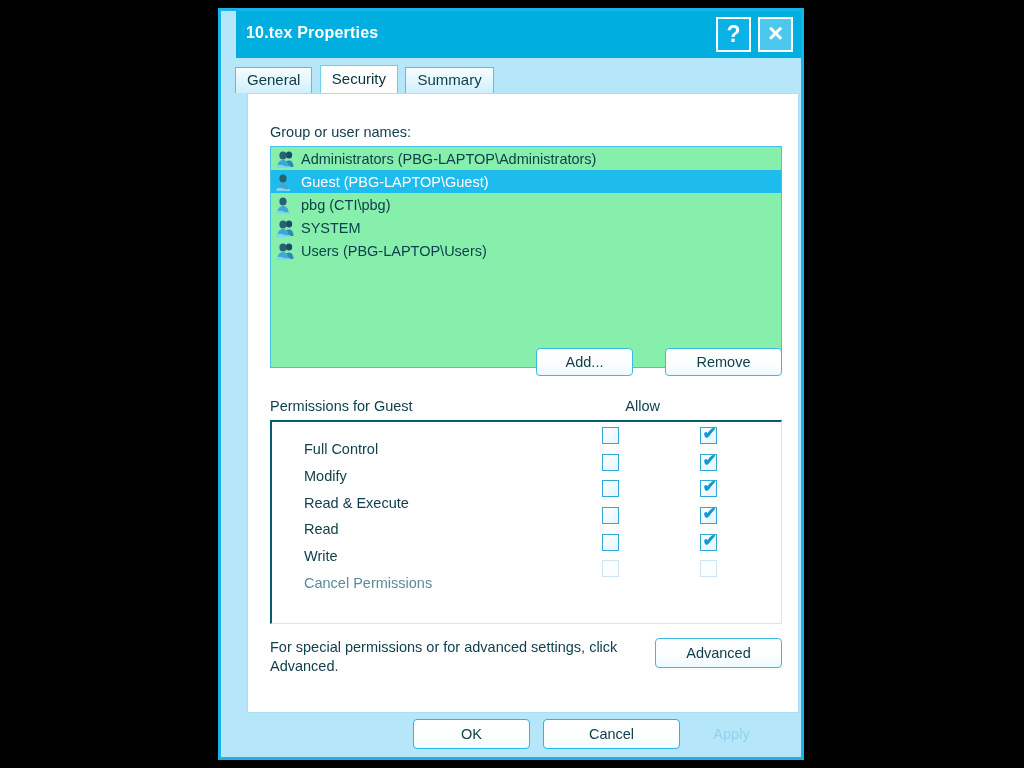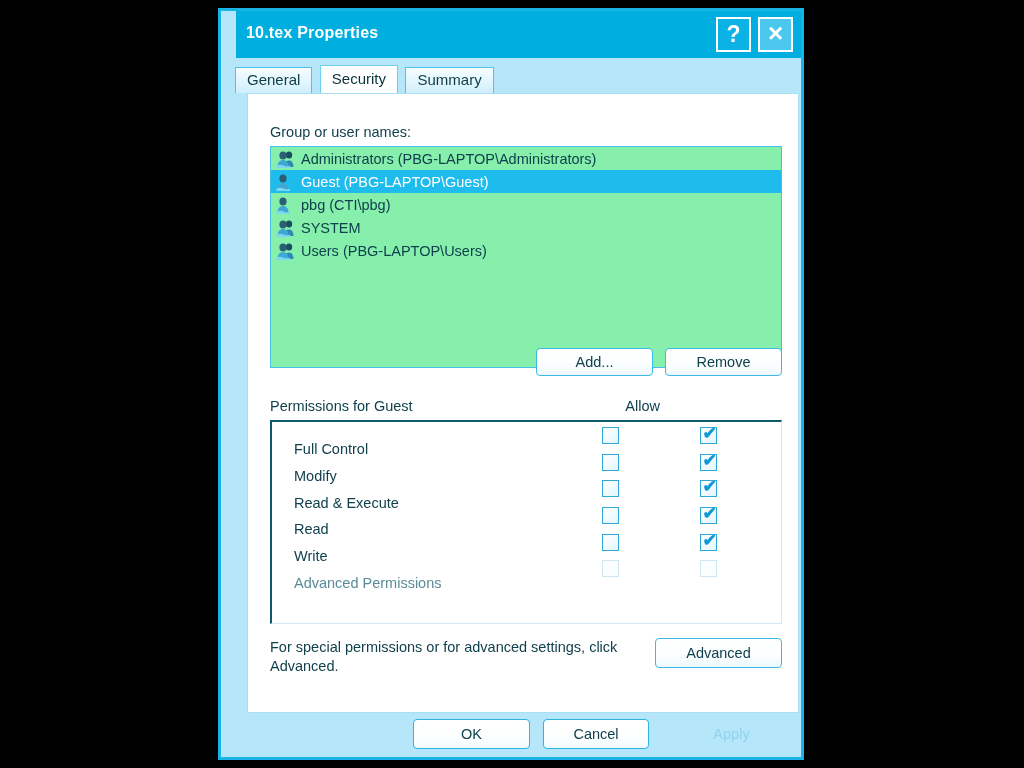--- a/index.html
+++ b/index.html
@@ -165,21 +165,21 @@
     background: linear-gradient(to bottom, #ffffff 0%, #fbfeff 60%, #eef9fe 100%);
     border: 1px solid #3cb9e4;
     border-radius: 4px;
     font-size: 14.5px;
     color: #11404d;
     text-align: center;
     cursor: default;
     white-space: nowrap;
   }
   #add-button {
-    left: 288px; top: 254px; width: 117px; height: 28px; line-height: 26px;
+    left: 288px; top: 254px; width: 97px; height: 28px; line-height: 26px;
   }
   #remove-button {
     left: 417px; top: 254px; width: 117px; height: 28px; line-height: 26px;
   }
 
   
   #permissions-label { left: 22px; top: 304px; }
   #allow-header {
     left: 352px; top: 304px; width: 60px; text-align: right;
   }
@@ -202,21 +202,21 @@
   .perm-row {
     position: relative;
     height: 26.7px;
     display: flex;
     align-items: center;
     font-size: 14.5px;
     color: #10404d;
     cursor: default;
   }
   .perm-name {
-    padding-left: 22px;
+    padding-left: 32px;
     white-space: nowrap;
     margin-top: 28px;
   }
   .perm-name.disabled { color: #5a8b99; }
   .cb {
     position: absolute;
     width: 17px;
     height: 17px;
     box-sizing: border-box;
     border: 1px solid #2fa8d6;
@@ -271,21 +271,21 @@
     background: linear-gradient(to bottom, #ffffff 0%, #fdffff 60%, #f0fafe 100%);
     border: 1px solid #2db4e2;
     color: #11404d;
   }
   .footer-btn.disabled {
     background: transparent;
     border: 1px solid transparent;
     color: #8fd3ec;
   }
   #ok-button     { left: 192px; top: 708px; width: 117px; }
-  #cancel-button { left: 322px; top: 708px; width: 106px; }
+  #cancel-button { left: 322px; top: 708px; width: 137px; }
   #apply-button  { left: 452px; top: 708px; width: 117px; }
 </style>
 </head>
 <body>
 
 <div id="dialog">
 
   <div id="titlebar">
     <div id="title-text">10.tex Properties</div>
     <div class="tb-btn" id="help-button">?</div>
@@ -388,21 +388,21 @@
           </span>
         </div>
         <div class="perm-row">
           <span class="perm-name">Write</span>
           <span class="cb allow"></span>
           <span class="cb deny">
             <span class="tick">✔</span>
           </span>
         </div>
         <div class="perm-row">
-          <span class="perm-name disabled">Advanced Permissions</span>
+          <span class="perm-name disabled">Cancel Permissions</span>
           <span class="cb allow disabled"></span>
           <span class="cb deny disabled"></span>
         </div>
       </div>
 
     <div id="advanced-note">For special permissions or for advanced settings, click Advanced.</div>
     <div class="xp-btn" id="advanced-button">Advanced</div>
   </div>
 
   <div class="footer-btn enabled" id="ok-button">OK</div>

